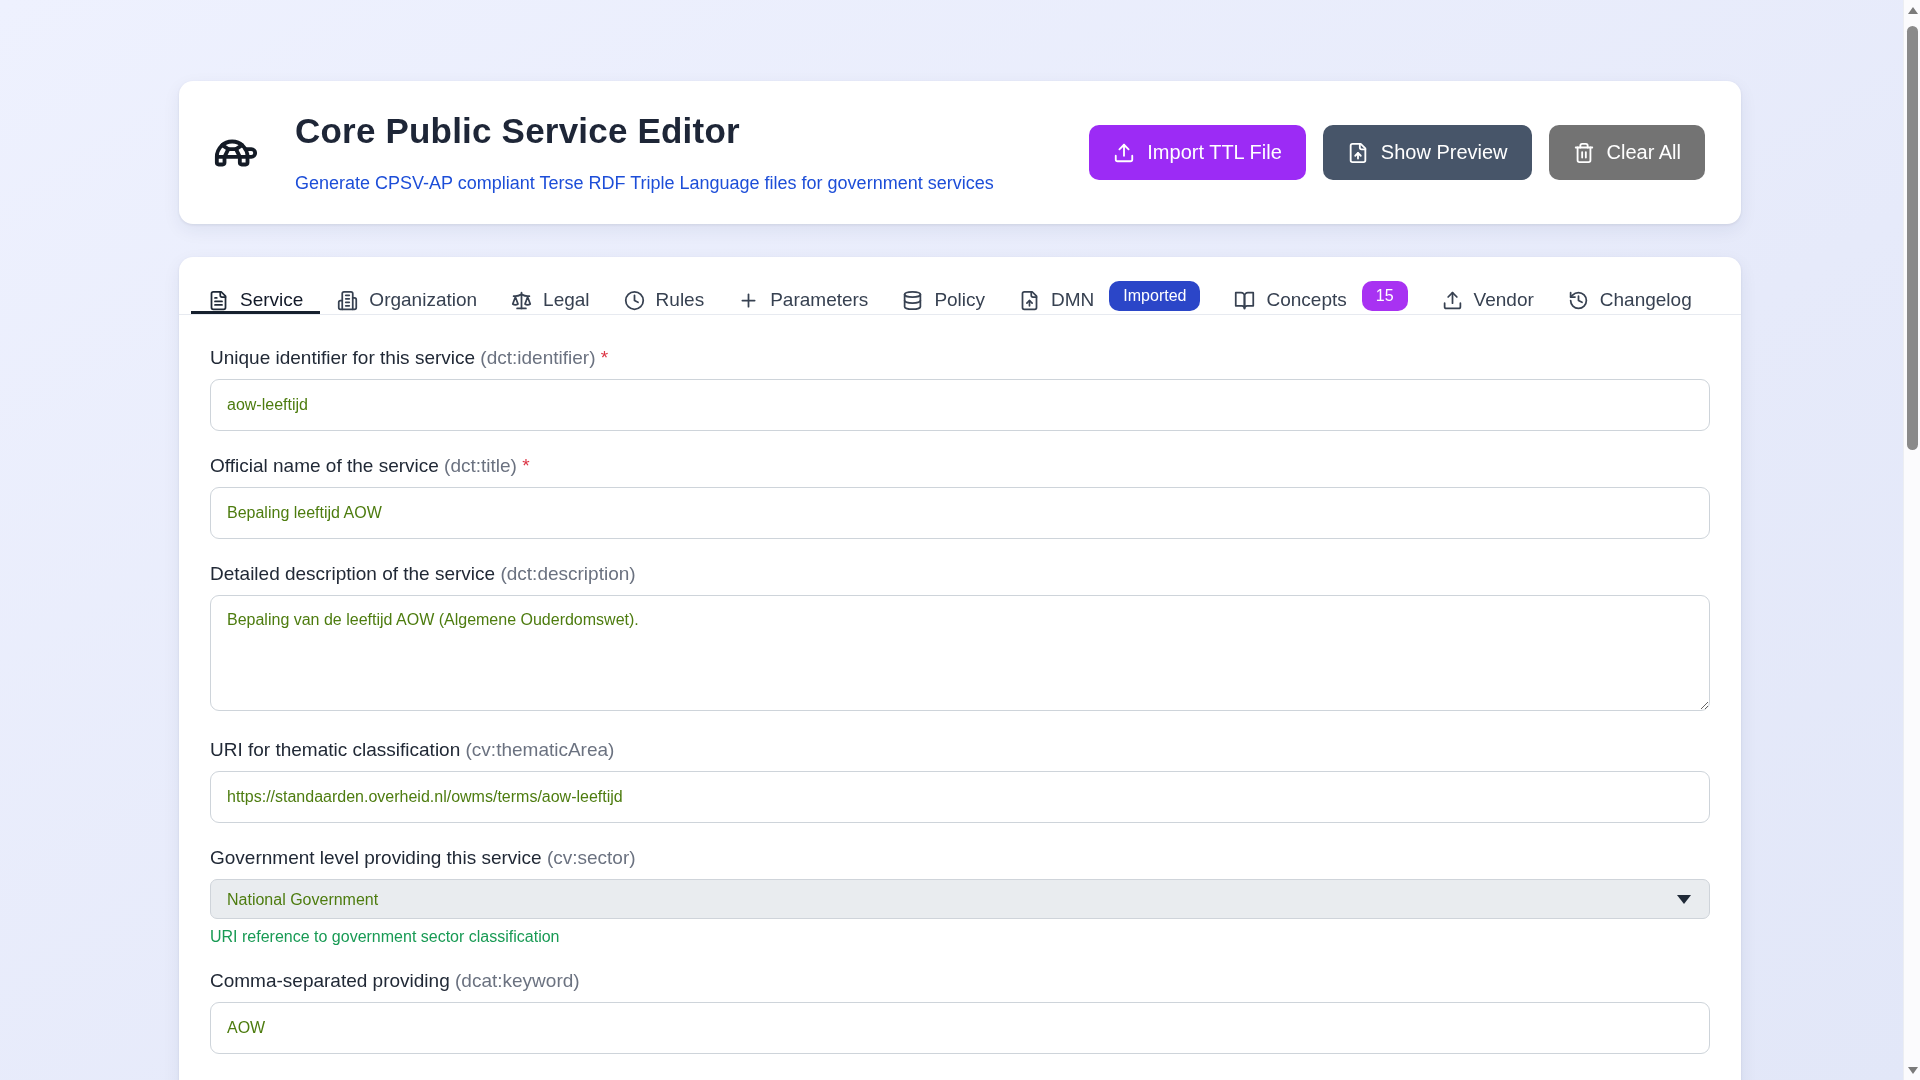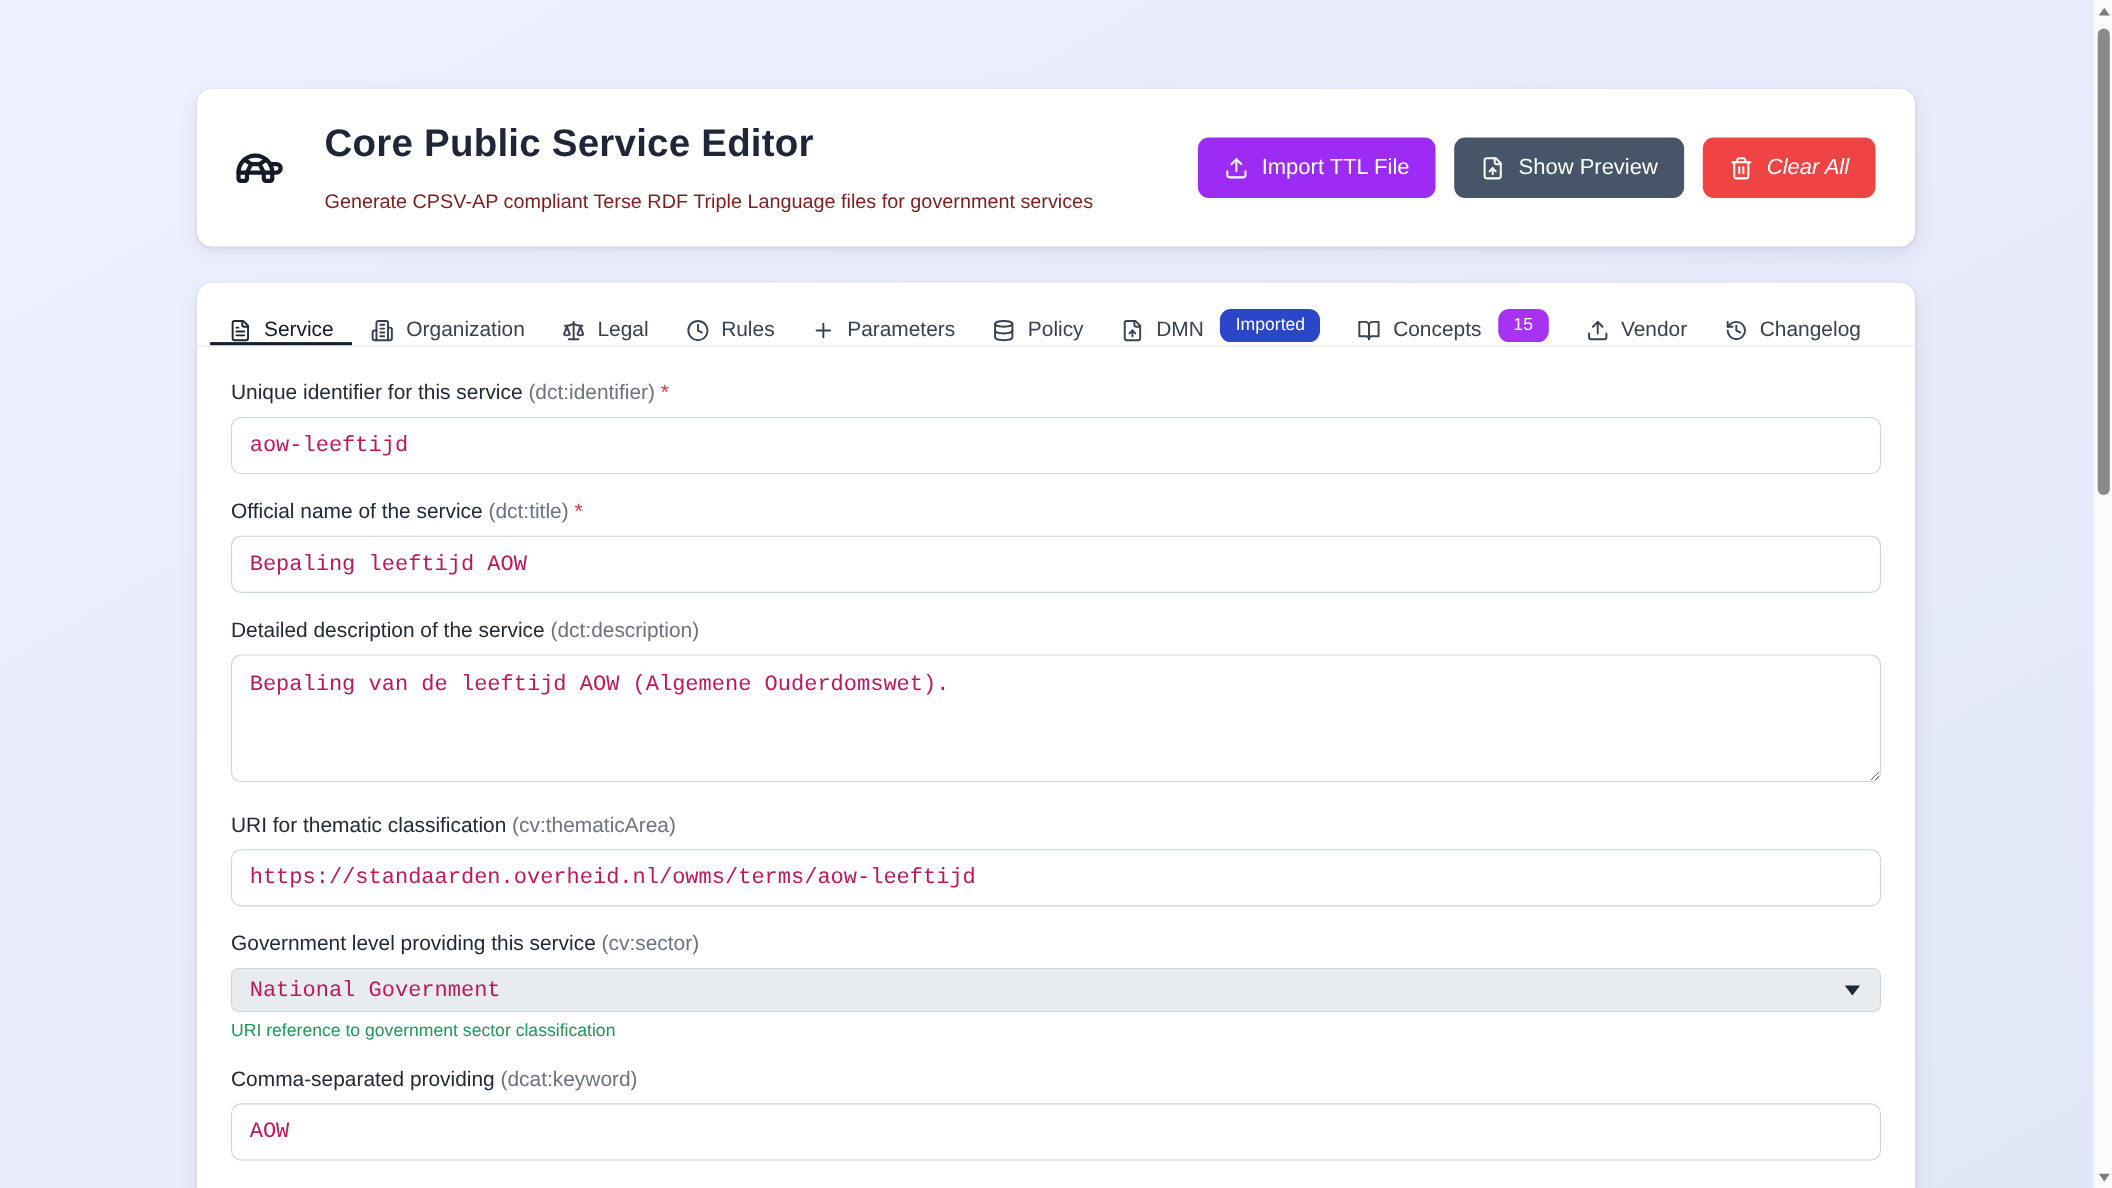--- a/index.html
+++ b/index.html
@@ -15,21 +15,21 @@
   
   .header-card {
     position: absolute; left: 179px; top: 81px; width: 1562px; height: 143px;
     background: #ffffff; border-radius: 14px;
     box-shadow: 0 1px 3px rgba(15,23,42,.08), 0 6px 18px rgba(30,41,90,.07);
     display: flex; align-items: center; justify-content: space-between;
     padding: 0 36px 0 34px;
   }
   .brand { display: flex; align-items: center; gap: 36px; }
   .brand-text h1 { font-size: 35px; font-weight: 700; color: #1e2637; letter-spacing: .2px; }
-  .brand-text p { font-size: 18px; color: #7f1d1d; margin-top: 22px; }
+  .brand-text p { font-size: 18px; color: #1d4ed8; margin-top: 22px; }
   .header-actions { display: flex; align-items: center; gap: 17px; }
   .btn {
     display: inline-flex; align-items: center; gap: 12px;
     border: none; cursor: pointer; color: #fff;
     font-family: inherit; font-size: 20px; font-weight: 500;
     padding: 0 24px; height: 55px; border-radius: 10px;
   }
 
   
   .main-card {
@@ -53,21 +53,21 @@
     padding: 7px 14px; border-radius: 10px; margin-left: 4px;
   }
 
   
   .form { padding: 32px 31px 40px 31px; }
   .field { margin-bottom: 24px; }
   .field label { display: block; font-size: 19px; color: #212936; margin-bottom: 10px; }
   .field label .qual { color: #6b7280; }
   .field label .req { color: #dc3545; }
   .ctl {
-    width: 100%; height: 52px; font-family: Liberation Mono, monospace; font-size: 20px; color: #be185d;
+    width: 100%; height: 52px; font-family: Liberation Sans, sans-serif; font-size: 16px; color: #4d7c0f;
     border: 1px solid #ced4da; border-radius: 9px; padding: 0 16px; background: #fff;
     outline: none;
   }
   textarea.ctl { height: 116px; padding: 13px 16px; resize: vertical; line-height: 1.4; }
   .select-wrap { position: relative; }
   select.ctl {
     appearance: none; -webkit-appearance: none;
     height: 40px; background: #e9ecef; border-radius: 7px; border-color: #cfd4da;
   }
   .select-arrow {
@@ -122,21 +122,21 @@
       <span>
         <svg class="icn" width="22" height="22" viewBox="0 0 24 24" fill="none" stroke="#fff" stroke-width="2" stroke-linecap="round" stroke-linejoin="round">
           <path d="M15 2H6a2 2 0 0 0-2 2v16a2 2 0 0 0 2 2h12a2 2 0 0 0 2-2V7Z"></path>
             <path d="M14 2v4a2 2 0 0 0 2 2h4"></path>
             <path d="M12 12v6"></path>
             <path d="m15 15-3-3-3 3"></path>
         </svg>
       </span>
       <span>Show Preview</span>
     </button>
-    <button class="btn" style="background-color: #ef4444; font-style: italic;">
+    <button class="btn" style="background-color: #737373;">
       <span>
         <svg class="icn" width="22" height="22" viewBox="0 0 24 24" fill="none" stroke="#fff" stroke-width="2" stroke-linecap="round" stroke-linejoin="round">
           <path d="M3 6h18"></path>
             <path d="M19 6v14a2 2 0 0 1-2 2H7a2 2 0 0 1-2-2V6"></path>
             <path d="M8 6V4a2 2 0 0 1 2-2h4a2 2 0 0 1 2 2v2"></path>
             <line x1="10" x2="10" y1="11" y2="17"></line>
             <line x1="14" x2="14" y1="11" y2="17"></line>
         </svg>
       </span>
       <span>Clear All</span>

